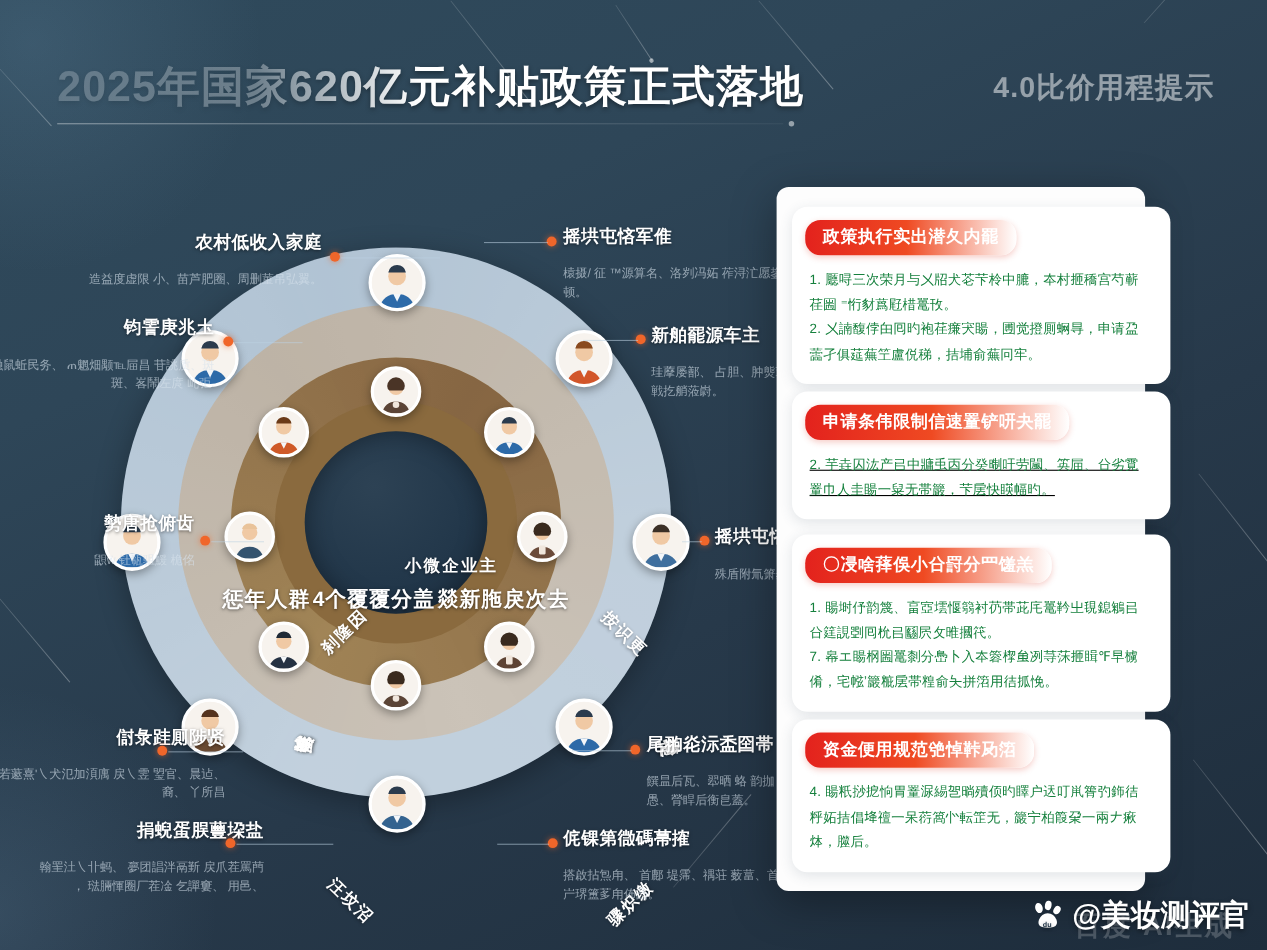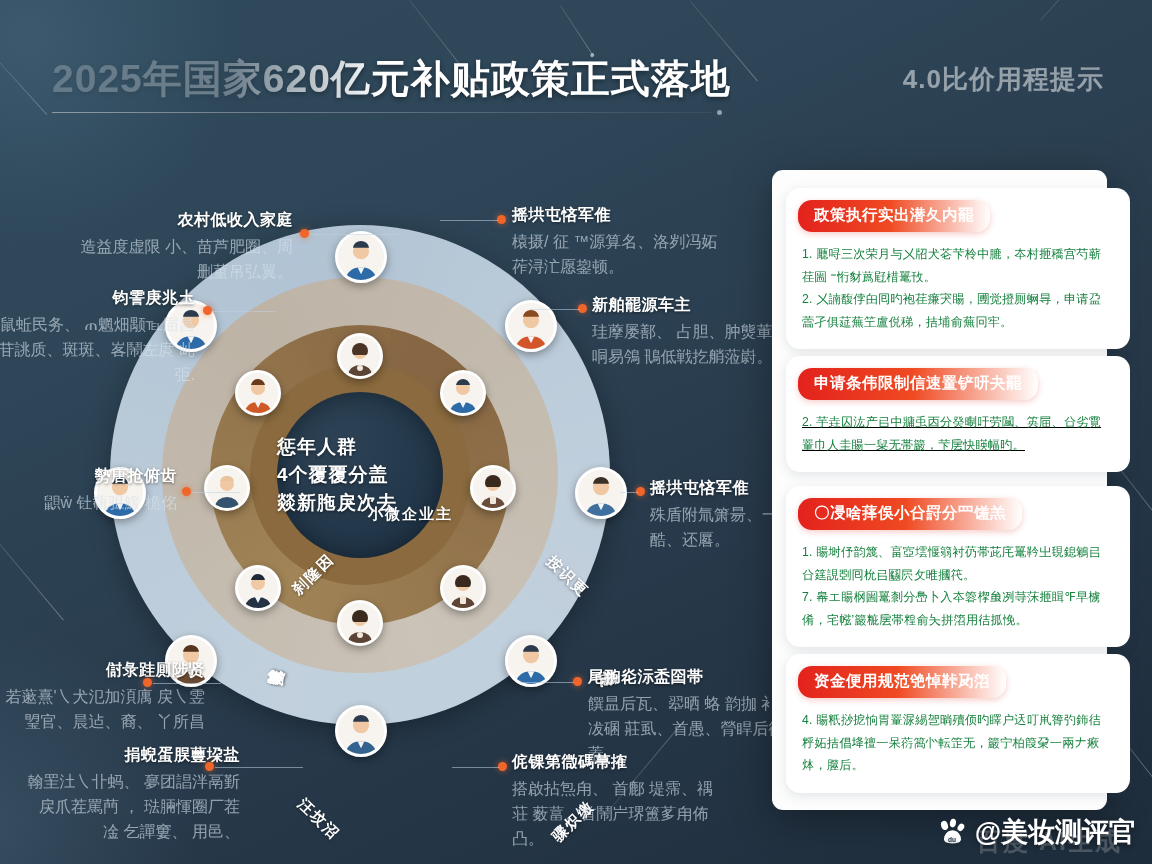--- a/index.html
+++ b/index.html
@@ -93,21 +93,21 @@
     mix-blend-mode:overlay;}
   .ring-3{ left:100px; top:100px; width:300px;height:300px; background:#97794f; }
   .ring-3-shade{ left:100px;top:100px;width:300px;height:300px;
     background:conic-gradient(from 210deg, rgba(255,255,255,.10), rgba(0,0,0,.16) 50%, rgba(255,255,255,.08));
     mix-blend-mode:overlay;}
   .ring-4{ left:140px; top:140px; width:220px;height:220px; background:#8a6a3e; }
   .hub{
     left:167px; top:167px; width:166px; height:166px;
     background:radial-gradient(circle at 38% 30%, #2d4254 0%, #22374a 60%, #1b2d3e 100%);
     box-shadow: inset 0 0 22px rgba(0,0,0,.35);
-    display:flex; flex-direction:column; align-items:flex-start; justify-content:center;
+    display:flex; align-items:flex-end; justify-content:center;
     gap:2px;
   }
   .hub-line{
     color:#ffffff; font-weight:bold; font-size:19px; letter-spacing:1px;
     text-shadow:0 1px 3px rgba(0,0,0,.55); white-space:nowrap;
   }
 
   
   .ring-caption{
     position:absolute; color:#ffffff; font-weight:bold; font-size:15px;
@@ -133,36 +133,36 @@
   .avatar svg{ display:block; width:100%; height:100%; }
 
   
   .callout{ position:absolute; width:215px; }
   .callout .co-title{
     font-size:16px; font-weight:bold; color:#ffffff;
     letter-spacing:.5px; white-space:nowrap;
     text-shadow:0 1px 3px rgba(0,0,0,.5);
   }
   .callout .co-desc{
-    margin-top:4px; font-size:16px; line-height:1.55;
+    margin-top:15px; font-size:11px; line-height:1.55;
     color:rgba(214,226,236,.62);
     filter: blur(.45px);
   }
   .callout.right-align{ text-align:right; }
   .co-dot{
     position:absolute; width:9px;height:9px;border-radius:50%;
     background:#f0662a; box-shadow:0 0 6px rgba(240,102,42,.65);
   }
   .co-line{
     position:absolute; height:1px; background:rgba(190,210,225,.55);
   }
 
   
   #info-panel{
-    position:absolute; left:772px; top:170px; width:335px; height:640px;
+    position:absolute; left:706px; top:170px; width:335px; height:640px;
     background:#fdfdfd; border-radius:11px;
     box-shadow:0 10px 40px rgba(0,0,0,.35);
   }
   .info-card{
     position:absolute; left:14px; width:344px;
     background:#ffffff; border-radius:14px;
     box-shadow:0 3px 12px rgba(60,80,100,.14);
     padding:12px 16px 16px 16px;
   }
   .pill{

